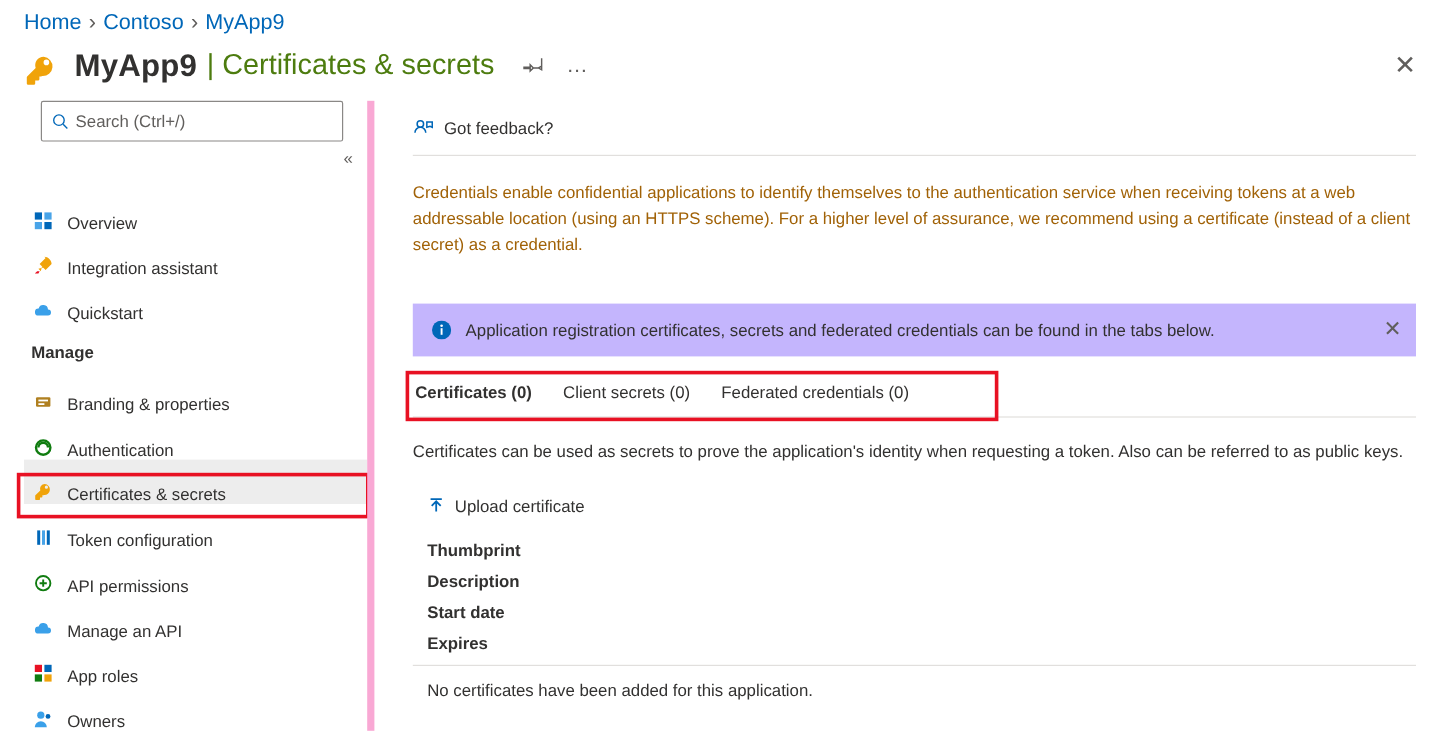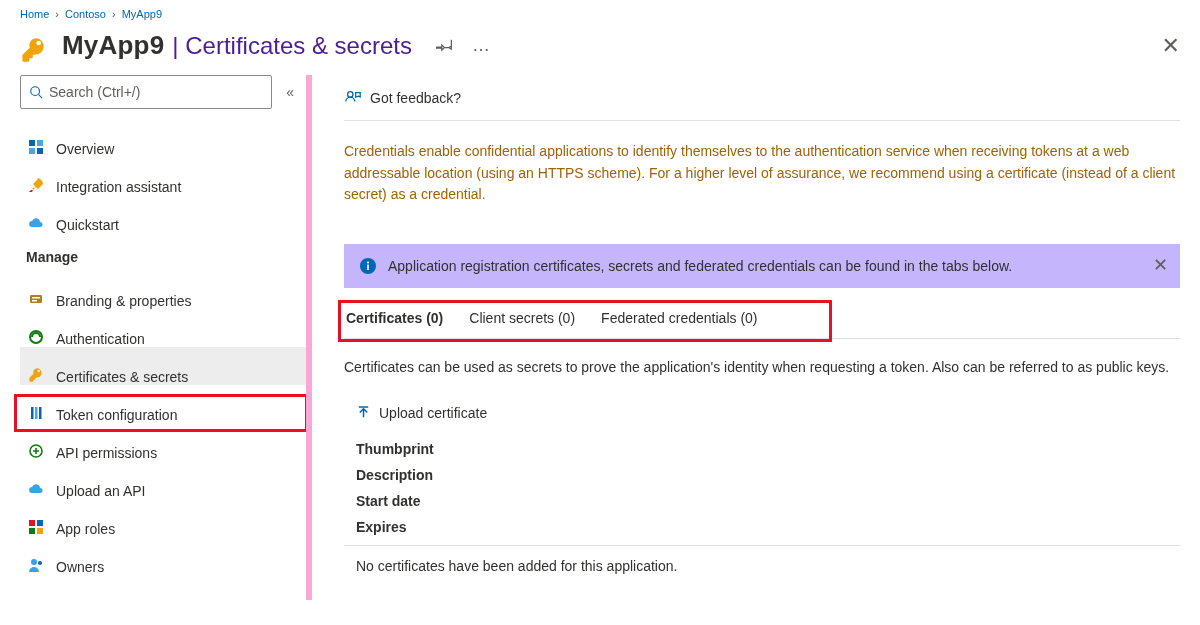--- a/index.html
+++ b/index.html
@@ -1,38 +1,38 @@
 <!DOCTYPE html>
 <html><head>
 <meta charset="utf-8">
 <style>
   * { box-sizing: border-box; margin: 0; padding: 0; }
   body { font-family: "Segoe UI", -apple-system, BlinkMacSystemFont, sans-serif; font-size: 14px; color: #323130; background: #fff; width: 1200px; height: 625px; overflow: hidden; }
   a { color: #0067b8; text-decoration: none; }
 
   
-  .breadcrumb { padding: 8px 20px 4px; font-size: 11px; display:flex; align-items:center; gap:6px;}
+  .breadcrumb { padding: 8px 20px 4px; font-size: 18px; display:flex; align-items:center; gap:6px;}
   .breadcrumb .chev { color:#605e5c; }
 
   
   .page-header { display: flex; align-items: center; padding: 6px 20px 14px; }
   .page-header .key-icon { width: 28px; height: 28px; margin-right: 14px; position: relative; top:4px;}
   .page-title { font-size: 26px; font-weight: 600; letter-spacing: 0.2px;}
-  .page-subtitle { font-size: 24px; font-weight: 400; color: #4c1d95; margin-left: 8px; }
+  .page-subtitle { font-size: 24px; font-weight: 400; color: #4d7c0f; margin-left: 8px; }
   .header-gap { flex: 1; }
   .header-icon { margin-left: 18px; color: #605e5c; cursor: pointer; display:flex; align-items:center;}
   .close-x { font-size: 22px; font-weight: 300; }
 
   
   .layout { display: flex; height: 525px; }
   .sidebar { width: 306px; padding: 0 0 0 20px; display:flex; flex-direction:column;}
   .content-wrap { flex:1; padding: 0 20px 0 32px; position:relative; border-left:6px solid #f9a8d4;}
 
   
-  .search-row { display:flex; align-items:center; margin-bottom:10px; padding-right:6px;}
+  .search-row { display:flex; align-items:center; margin-bottom:10px; padding-right:6px;flex-direction:column;}
   .search-box { flex:0 0 auto; width:252px; height:34px; border:1px solid #8a8886; border-radius:2px; display:flex; align-items:center; padding:0 8px; font-size:14px; color:#605e5c;}
   .search-box svg { margin-right:6px;}
   .collapse-btn { margin-left:auto; color:#605e5c; cursor:pointer; padding:6px;}
 
   
   .nav-item { display:flex; align-items:flex-end; height:38px; padding-left:6px; cursor:pointer; position:relative;}
   .nav-item .icon-slot { width:20px; height:20px; margin-right:10px; display:flex; align-items:center; justify-content:center; flex-shrink:0;}
   .nav-item.selected { background:#ededed; }
   .section-head { font-weight:600; padding: 16px 0 6px 6px; }
   .highlight-box-nav { position:absolute; left:14px; width:294px; height:38px; border:3px solid #e81123; pointer-events:none; top:394px;}
@@ -177,21 +177,21 @@
           </svg>
         </span>
       <span>API permissions</span>
     </div>
     <div class="nav-item">
       <span class="icon-slot">
           <svg width="16" height="16" viewBox="0 0 16 16">
             <path fill="#3aa0e9" d="M12 7a4 4 0 0 0-7.8-1A3 3 0 0 0 4 12h8a2.5 2.5 0 0 0 0-5Z"></path>
           </svg>
         </span>
-      <span>Upload an API</span>
+      <span>Manage an API</span>
     </div>
     <div class="nav-item">
       <span class="icon-slot">
           <svg width="16" height="16" viewBox="0 0 16 16">
             <rect x="1" y="1" width="6" height="6" fill="#e81123"></rect>
             <rect x="9" y="1" width="6" height="6" fill="#0067b8"></rect>
             <rect x="1" y="9" width="6" height="6" fill="#107c10"></rect>
             <rect x="9" y="9" width="6" height="6" fill="#f0a30a"></rect>
           </svg>
         </span>

